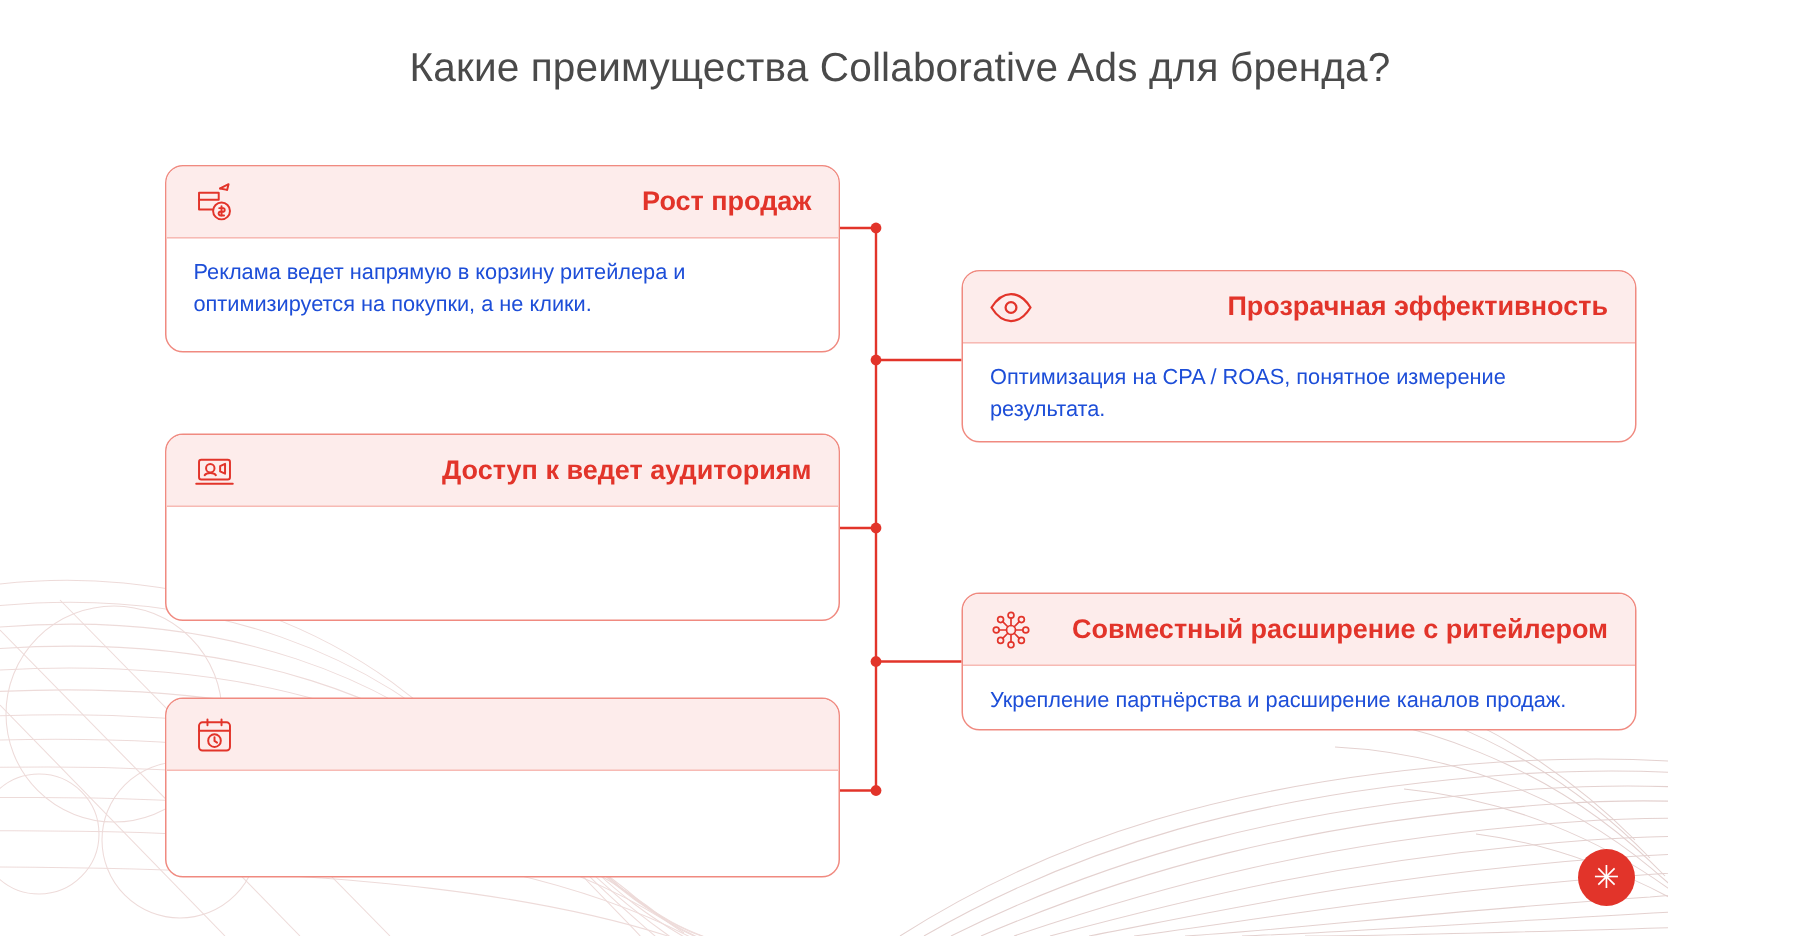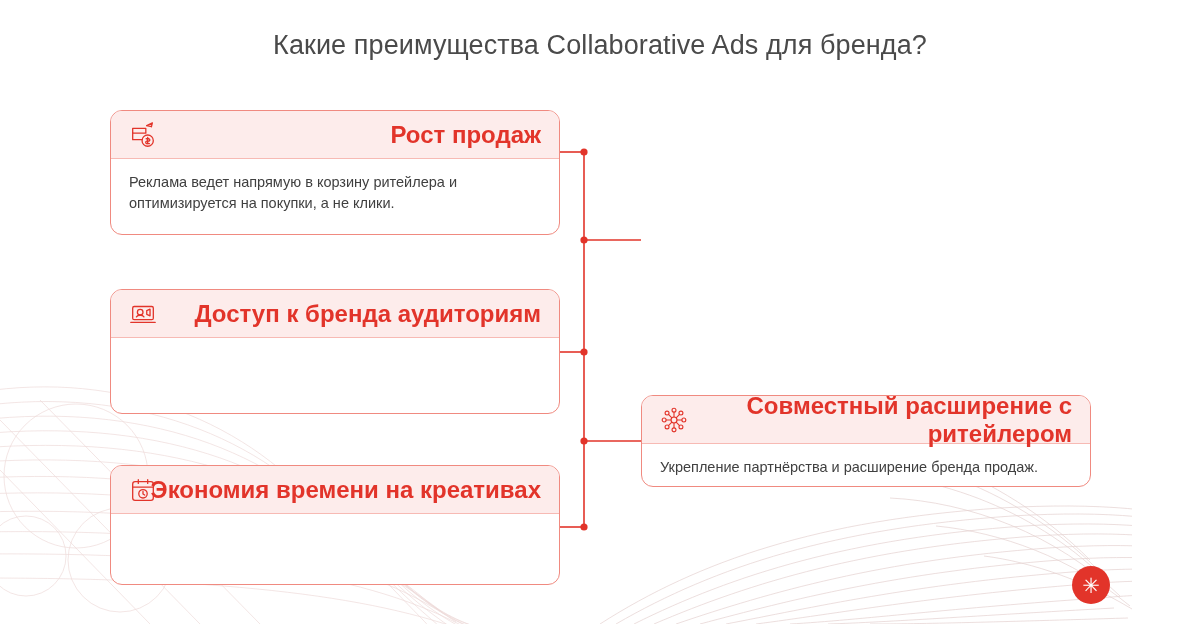--- a/index.html
+++ b/index.html
@@ -12,21 +12,20 @@
     background: #ffffff;
     font-family: "Liberation Sans", sans-serif;
     overflow: hidden;
     position: relative;
   }
   #stage {
     position: relative;
     width: 1112px;
     height: 624px;
     overflow: hidden;
-    padding-left: 20px;
   }
 
   
   .bg-deco {
     position: absolute;
     left: 0;
     top: 0;
     width: 1200px;
     height: 624px;
     pointer-events: none;
@@ -73,32 +72,32 @@
     left: 16px;
     top: 50%;
     transform: translateY(-50%);
     width: 32px;
     height: 32px;
     display: flex;
     align-items: center;
     justify-content: center;
   }
   .card-title {
-    font-size: 24px;
+    font-size: 18px;
     font-weight: 700;
     color: #e2342a;
     text-align: right;
     line-height: 1.15;
   }
   .card-body {
     box-sizing: border-box;
     padding: 13px 18px 14px 18px;
     font-size: 14.5px;
     line-height: 1.45;
-    color: #404040;
+    color: #1d4ed8;
   }
 
   
   #card-sales        { left: 110px; top: 110px;  width: 450px; height: 125px; }
   #card-audiences    { left: 110px; top: 289px;  width: 450px; height: 125px; }
   #card-time         { left: 110px; top: 465px;  width: 450px; height: 120px; }
   #card-efficiency   { left: 641px; top: 180px;  width: 450px; height: 115px; }
   #card-marketing    { left: 641px; top: 395px;  width: 450px; height: 92px; }
 
   
@@ -224,58 +223,69 @@
     <div class="card-head">
       <span class="icon">
         <svg width="30" height="30" viewBox="0 0 32 32" fill="none" stroke="#e2342a" stroke-width="1.4" stroke-linecap="round" stroke-linejoin="round">
           <rect x="5" y="8" width="22" height="14" rx="1.6"></rect>
           <path d="M3 25 h26"></path>
           <circle cx="13" cy="14" r="3"></circle>
           <path d="M9 19 c1.2 -2.2 6.8 -2.2 8 0"></path>
           <path d="M20 12.5 l3.5 -1.6 v7 l-3.5 -1.6 z"></path>
         </svg>
       </span>
-      <span class="card-title">Доступ к бренда аудиториям</span>
+      <span class="card-title">Доступ к ведет аудиториям</span>
     </div>
   </div>
 
   <div class="card" id="card-time">
     <div class="card-head">
       <span class="icon">
         <svg width="30" height="30" viewBox="0 0 32 32" fill="none" stroke="#e2342a" stroke-width="1.4" stroke-linecap="round" stroke-linejoin="round">
           <rect x="5" y="7" width="22" height="20" rx="2.5"></rect>
           <path d="M5 13 h22"></path>
           <path d="M11 5 v4 M21 5 v4"></path>
           <circle cx="16" cy="20" r="4.5"></circle>
           <path d="M16 17.6 v2.6 l1.8 1.2"></path>
         </svg>
       </span>
-      <span class="card-title">Экономия времени на креативах</span>
-    </div>
-  </div>
-
+    </div>
+  </div>
+
+  <div class="card" id="card-efficiency">
+    <div class="card-head">
+      <span class="icon">
+        <svg width="32" height="32" viewBox="0 0 32 32" fill="none" stroke="#e2342a" stroke-width="1.5" stroke-linecap="round" stroke-linejoin="round">
+          <path d="M3 16 c4 -6.5 9 -9 13 -9 s9 2.5 13 9 c-4 6.5 -9 9 -13 9 s-9 -2.5 -13 -9 z"></path>
+          <circle cx="16" cy="16" r="3.6"></circle>
+        </svg>
+      </span>
+      <span class="card-title">Прозрачная эффективность</span>
+    </div>
+    <div class="card-body">Оптимизация на CPA / ROAS, понятное измерение результата.</div>
+  </div>
 
   <div class="card" id="card-marketing">
     <div class="card-head">
       <span class="icon">
         <svg width="30" height="30" viewBox="0 0 32 32" fill="none" stroke="#e2342a" stroke-width="1.2" stroke-linecap="round" stroke-linejoin="round">
           <circle cx="16" cy="16" r="3.2"></circle>
           <circle cx="16" cy="5.5" r="2.1"></circle>
           <circle cx="16" cy="26.5" r="2.1"></circle>
           <circle cx="5.5" cy="16" r="2.1"></circle>
           <circle cx="26.5" cy="16" r="2.1"></circle>
           <circle cx="8.6" cy="8.6" r="2.1"></circle>
           <circle cx="23.4" cy="8.6" r="2.1"></circle>
           <circle cx="8.6" cy="23.4" r="2.1"></circle>
           <circle cx="23.4" cy="23.4" r="2.1"></circle>
           <path d="M16 7.6 v5.2 M16 19.2 v5.2 M7.6 16 h5.2 M19.2 16 h5.2 M10.1 10.1 l3.6 3.6 M18.3 18.3 l3.6 3.6 M21.9 10.1 l-3.6 3.6 M13.7 18.3 l-3.6 3.6"></path>
         </svg>
       </span>
       <span class="card-title">Совместный расширение с ритейлером</span>
     </div>
-    <div class="card-body">Укрепление партнёрства и расширение бренда продаж.</div>
+    <div class="card-body">Укрепление партнёрства и расширение каналов продаж.</div>
   </div>
 
   <div class="logo-badge">
     <span>✳</span>
   </div>
 
 </div>
 
 </body></html>

